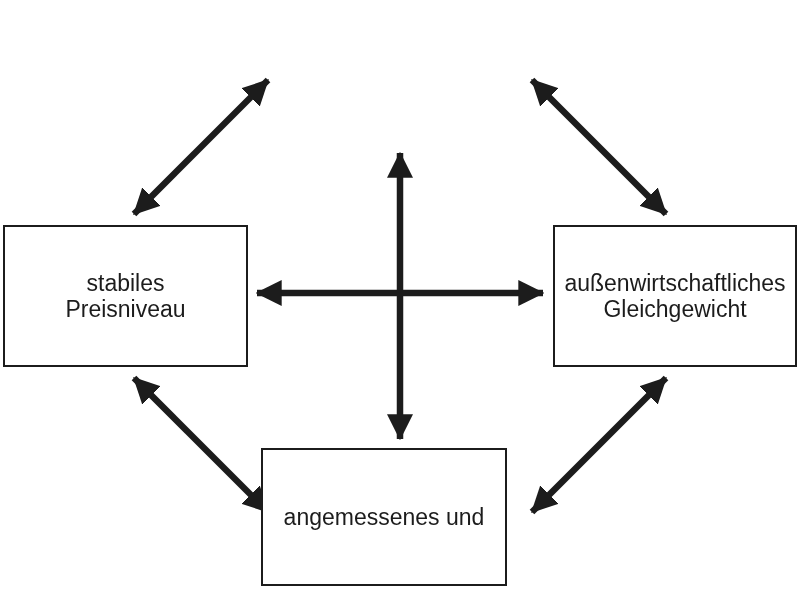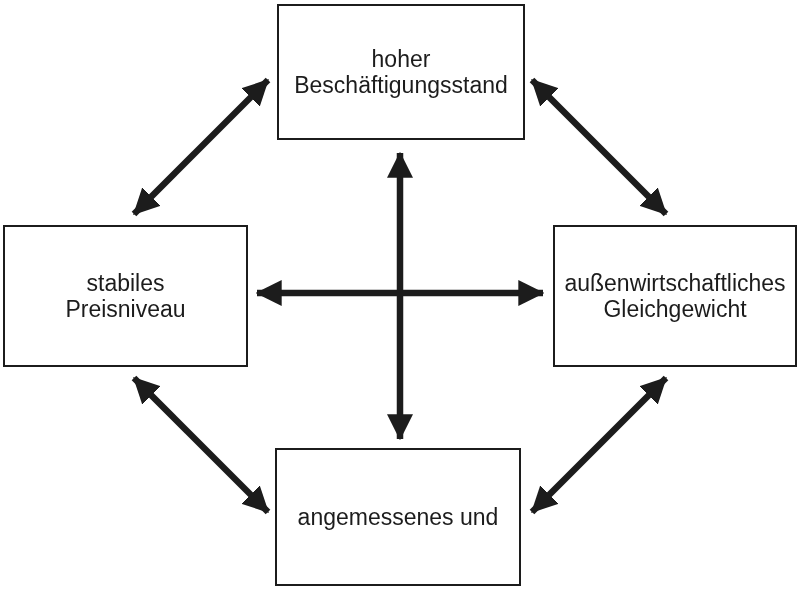--- a/index.html
+++ b/index.html
@@ -26,21 +26,21 @@
     align-items: center;
     justify-content: center;
     text-align: center;
     font-size: 23px;
     line-height: 26px;
     padding: 2px;
   }
   .node-top    { left: 277px; top: 4px;   width: 248px; height: 136px; }
   .node-left   { left: 3px;   top: 225px; width: 245px; height: 142px; }
   .node-right  { left: 553px; top: 225px; width: 244px; height: 142px; }
-  .node-bottom { left: 275px; top: 448px; width: 246px; height: 138px; }
+  .node-bottom { left: 261px; top: 448px; width: 246px; height: 138px; }
   svg.arrows {
     position: absolute;
     left: 0;
     top: 0;
     width: 800px;
     height: 590px;
     pointer-events: none;
   }
   svg.arrows line {
     stroke: var(--ink, #1c1c1c);
@@ -62,24 +62,20 @@
       </marker>
     </defs>
     <line x1="134" y1="214" x2="268" y2="80" marker-start="url(#ah)" marker-end="url(#ah)"></line>
     <line x1="532" y1="80" x2="666" y2="214" marker-start="url(#ah)" marker-end="url(#ah)"></line>
     <line x1="134" y1="378" x2="268" y2="512" marker-start="url(#ah)" marker-end="url(#ah)"></line>
     <line x1="532" y1="512" x2="666" y2="378" marker-start="url(#ah)" marker-end="url(#ah)"></line>
     <line x1="257" y1="293" x2="543" y2="293" marker-start="url(#ah)" marker-end="url(#ah)"></line>
     <line x1="400" y1="153" x2="400" y2="439" marker-start="url(#ah)" marker-end="url(#ah)"></line>
   </svg>
 
-  <div class="node node-top">
-    <div>hoher</div>
-    <div>Beschäftigungsstand</div>
-  </div>
 
   <div class="node node-left">
     <div>stabiles</div>
     <div>Preisniveau</div>
   </div>
 
   <div class="node node-right">
     <div>außenwirtschaftliches</div>
     <div>Gleichgewicht</div>
   </div>

